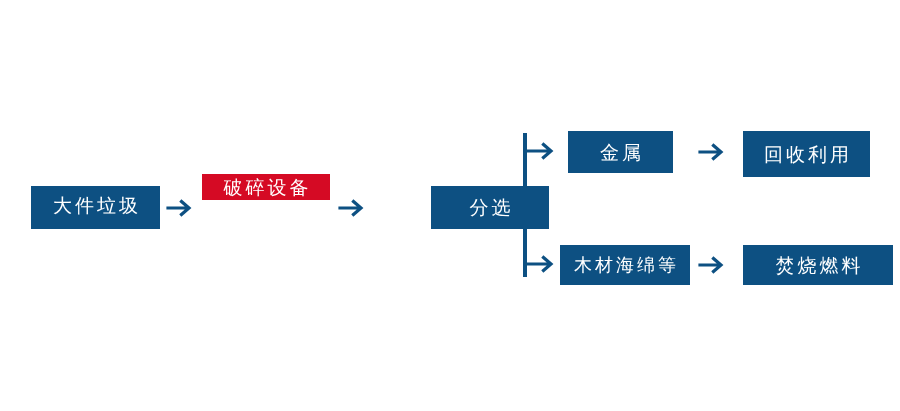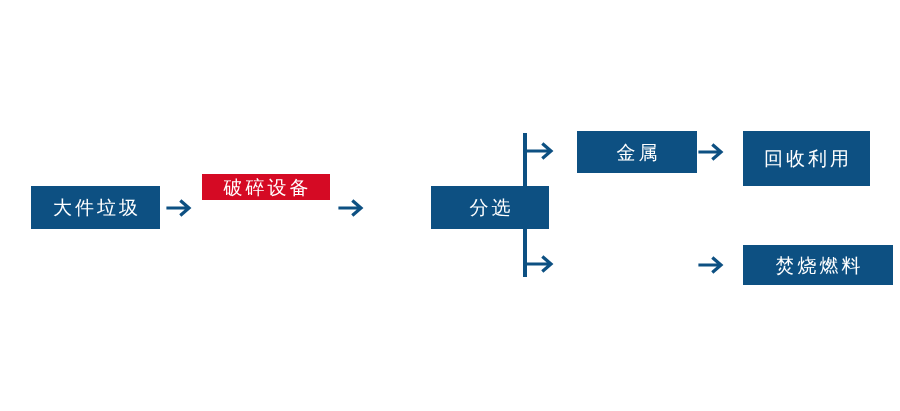--- a/index.html
+++ b/index.html
@@ -47,21 +47,21 @@
     position: absolute;
     color: #0d5082;
   }
   .branch-connector svg { display: block; width: 100%; height: 100%; }
 </style>
 </head>
 <body>
 
 <div id="flow-canvas">
 
-  <div class="node-box fill-primary" style="left:31px; top:186px; width:129px; height:43px;">大件垃圾</div>
+  <div class="node-box fill-primary" style="left:31px; top:186px; width:129px; height:43px;font-family:Liberation Mono, monospace;">大件垃圾</div>
 
   <div class="arrow-glyph" style="left:164px; top:191px;">
     <svg viewBox="0 0 34 34" aria-hidden="true">
       <path d="M4 17 H23 M17.5 10.5 L25 17 L17.5 23.5" fill="none" stroke="currentColor" stroke-width="3.2" stroke-linecap="square" stroke-linejoin="miter"></path>
     </svg>
   </div>
 
   <div class="node-box fill-accent" style="left:202px; top:174px; width:128px; height:26px;">破碎设备</div>
 
   <div class="arrow-glyph" style="left:336px; top:191px;">
@@ -76,30 +76,31 @@
     <svg viewBox="0 0 46 158" aria-hidden="true">
 
       <path d="M7 7 V151" fill="none" stroke="currentColor" stroke-width="4" stroke-linecap="butt"></path>
 
       <path d="M7 25 H31 M25.5 18.5 L33 25 L25.5 31.5" fill="none" stroke="currentColor" stroke-width="3.2" stroke-linecap="square" stroke-linejoin="miter"></path>
 
       <path d="M7 138 H31 M25.5 131.5 L33 138 L25.5 144.5" fill="none" stroke="currentColor" stroke-width="3.2" stroke-linecap="square" stroke-linejoin="miter"></path>
     </svg>
   </div>
 
-  <div class="node-box fill-primary" style="left:568px; top:131px; width:120px; height:42px;margin-left:9px;">金属</div>
+  <div class="node-box fill-primary" style="left:568px; top:131px; width:105px; height:42px;">金属</div>
 
   <div class="arrow-glyph" style="left:696px; top:135px;">
     <svg viewBox="0 0 34 34" aria-hidden="true">
       <path d="M4 17 H23 M17.5 10.5 L25 17 L17.5 23.5" fill="none" stroke="currentColor" stroke-width="3.2" stroke-linecap="square" stroke-linejoin="miter"></path>
     </svg>
   </div>
 
-  <div class="node-box fill-primary" style="left:743px; top:131px; width:127px; height:55px;">回收利用</div>
+  <div class="node-box fill-primary" style="left:743px; top:131px; width:127px; height:46px;">回收利用</div>
 
+  <div class="node-box fill-primary" style="left:560px; top:245px; width:130px; height:40px; font-size:18px;">木材海绵等</div>
 
   <div class="arrow-glyph" style="left:696px; top:248px;">
     <svg viewBox="0 0 34 34" aria-hidden="true">
       <path d="M4 17 H23 M17.5 10.5 L25 17 L17.5 23.5" fill="none" stroke="currentColor" stroke-width="3.2" stroke-linecap="square" stroke-linejoin="miter"></path>
     </svg>
   </div>
 
   <div class="node-box fill-primary" style="left:743px; top:245px; width:150px; height:40px;">焚烧燃料</div>
 
 </div>

